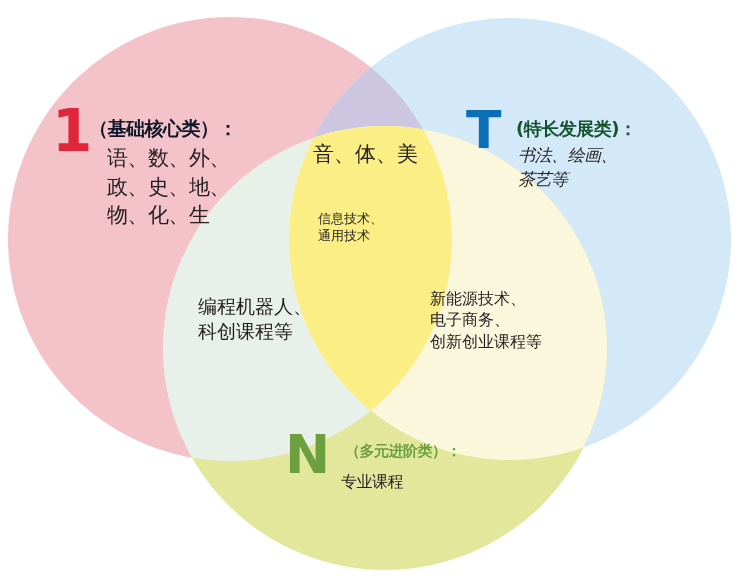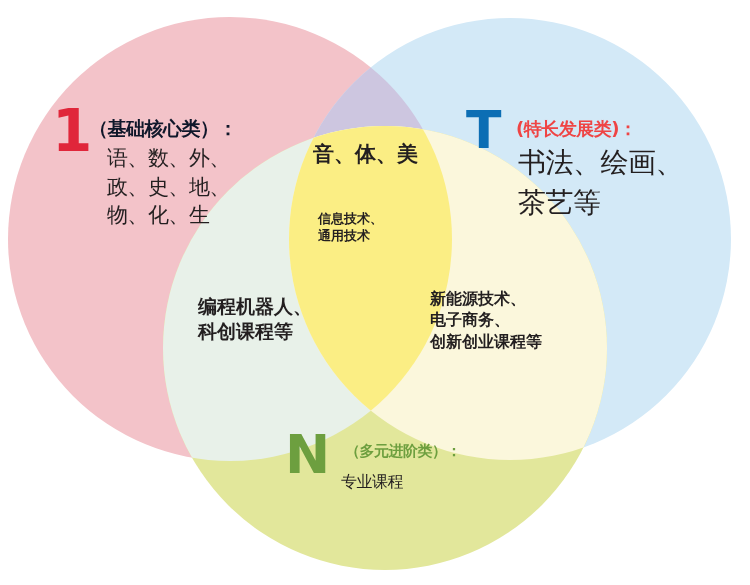--- a/index.html
+++ b/index.html
@@ -39,21 +39,21 @@
   .cat-head {
     font-weight: bold;
     white-space: nowrap;
   }
   .cat-body {
     color: #231f20;
     font-weight: normal;
   }
   .overlap-text {
     color: #231f20;
-    font-weight: bold;
+    font-weight: normal;
     white-space: nowrap;
     line-height: 1.34;
   }
 
   
   #group-core {
     left: 52px;
     top: 100px;
     width: 260px;
   }
@@ -100,24 +100,25 @@
     font-size: 18px;
     position: absolute;
     left: 50px;
     top: 17px;
     letter-spacing: -0.5px;
   }
   #group-specialty .cat-body {
     position: absolute;
     left: 52px;
     top: 43px;
-    font-size: 28px;
+    font-size: 17px;
     line-height: 1.42;
     letter-spacing: -0.5px;
     white-space: pre-line;
+    font-style: italic;
   }
 
   
   #group-advanced {
     left: 285px;
     top: 428px;
     width: 300px;
   }
   #group-advanced .bigletter {
     color: #6d9f3f;
@@ -208,21 +209,21 @@
   <div class="label" id="group-core">
     <div class="bigletter" style="color: rgb(224, 38, 58);">1</div>
     <div class="cat-head" style="color: #0f172a;">（基础核心类）：</div>
     <div class="cat-body" style="white-space: pre-line;">语、数、外、
 政、史、地、
 物、化、生</div>
   </div>
 
   <div class="label" id="group-specialty">
     <div class="bigletter" style="color: rgb(12, 110, 180);">T</div>
-    <div class="cat-head" style="color: #ef4444;">(特长发展类)：</div>
+    <div class="cat-head" style="color: #14532d;">(特长发展类)：</div>
     <div class="cat-body" style="white-space: pre-line;">书法、绘画、
 茶艺等</div>
   </div>
 
   <div class="label" id="group-advanced">
     <div class="bigletter" style="color: rgb(109, 159, 63);">N</div>
     <div class="cat-head" style="color: rgb(109, 159, 63);">（多元进阶类）：</div>
     <div class="cat-body">专业课程</div>
   </div>
 

